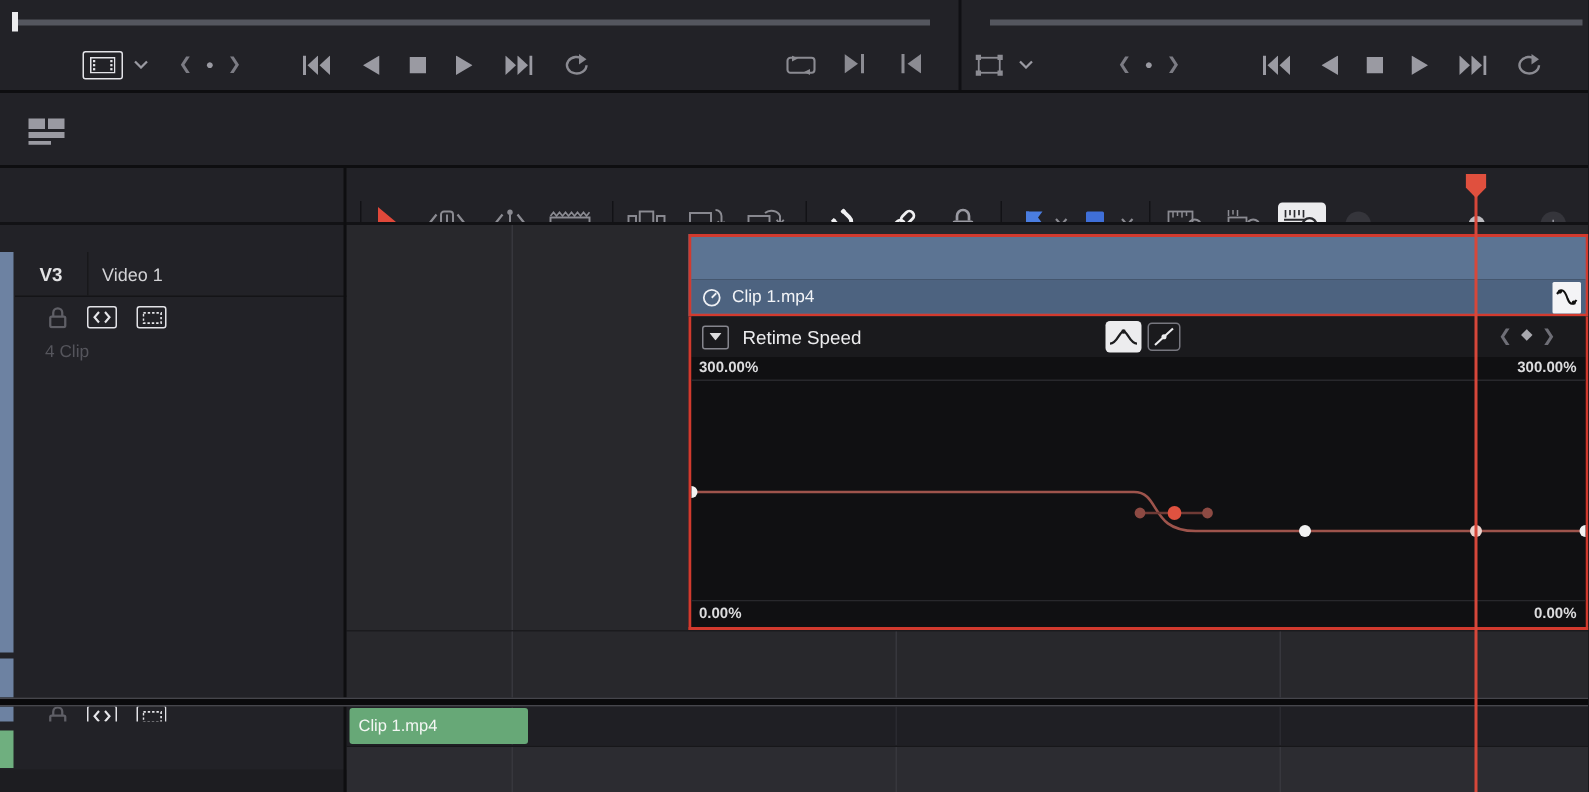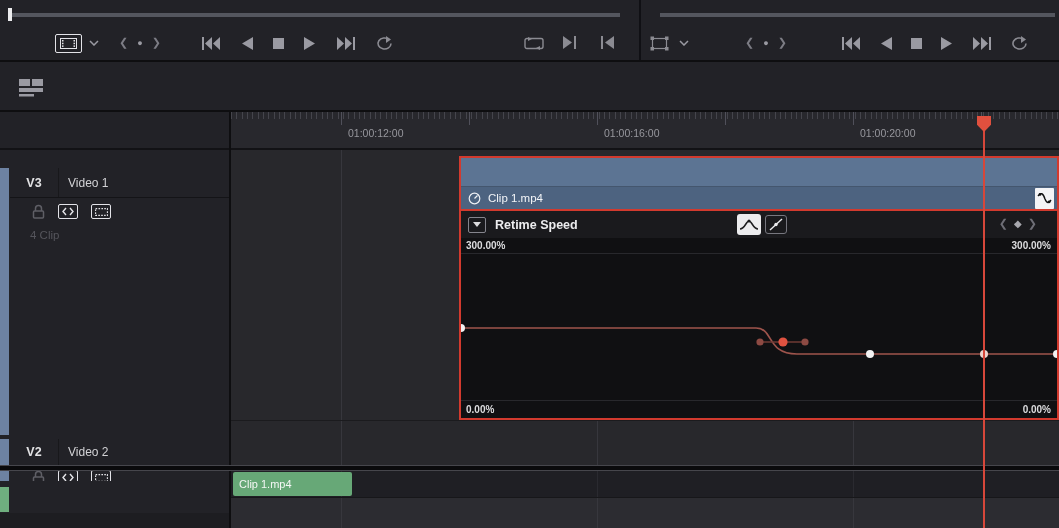--- a/index.html
+++ b/index.html
@@ -341,32 +341,20 @@
       </svg>
     </div>
 
     <div class="abs ic" style="left:897px;top:79px;width:17px;height:17px;border-radius:50%;background:#35353b;color:#9a9aa2;font-size:13px;">−</div>
     <div class="abs" style="left:927px;top:86px;width:84px;height:2.5px;background:#55555c;border-radius:2px;"></div>
     <div class="abs" style="left:979px;top:81.5px;width:11px;height:11px;border-radius:50%;background:#bbbbc0;"></div>
     <div class="abs ic" style="left:1027px;top:79px;width:17px;height:17px;border-radius:50%;background:#35353b;color:#9a9aa2;font-size:13px;">+</div>
   </div>
 
 
-  <div class="abs" style="left:231px;top:112px;width:828px;height:38px;background:#28282d;overflow:hidden;">
-    <div class="abs" style="left:0;top:0;width:828px;height:7px;background-image:repeating-linear-gradient(90deg,#45454c 0px,#45454c 1px,transparent 1px,transparent 5.33px);"></div>
-    <div class="tick" style="left:110px;"></div>
-    <div class="tick" style="left:238px;"></div>
-    <div class="tick" style="left:366px;"></div>
-    <div class="tick" style="left:494px;"></div>
-    <div class="tick" style="left:622px;"></div>
-    <div class="tick" style="left:750px;"></div>
-    <span class="abs glabel" style="left:117px;top:15px;">01:00:12:00</span>
-    <span class="abs glabel" style="left:373px;top:15px;">01:00:16:00</span>
-    <span class="abs glabel" style="left:629px;top:15px;">01:00:20:00</span>
-  </div>
   <div class="abs" style="left:0;top:148px;width:1059px;height:2px;background:#121215;"></div>
 
   <div class="abs" style="left:231px;top:150px;width:828px;height:62px;background:#28282c;">
     <div class="gridline" style="left:110px;top:0;height:62px;"></div>
   </div>
   <div class="abs" style="left:231px;top:212px;width:828px;height:208px;background:#28282c;">
     <div class="gridline" style="left:110px;top:0;height:208px;"></div>
     <div class="gridline" style="left:366px;top:0;height:208px;"></div>
     <div class="gridline" style="left:622px;top:0;height:208px;"></div>
   </div>
@@ -409,25 +397,20 @@
           </svg>
       </div>
       <div class="boxbtn ic" style="width:20px;height:15px;">
         <svg width="13" height="8" viewBox="0 0 13 8">
             <rect x="0.6" y="0.6" width="11.8" height="6.8" fill="none" stroke="#e6e6ea" stroke-width="1.1" stroke-dasharray="1.6,1.3"></rect>
           </svg>
       </div>
     </div>
     <span class="abs" style="left:30px;top:63px;font-size:11.5px;color:#55555c;">4 Clip</span>
 
-    <div class="abs row" style="left:10px;top:273px;width:221px;height:27px;border-bottom:1px solid #141417;box-sizing:border-box;">
-      <span style="width:48px;text-align:center;font-size:12.5px;font-weight:bold;color:#e2e2e4;">V2</span>
-      <span style="width:1px;height:26px;background:#18181b;"></span>
-      <span style="margin-left:9px;font-size:12px;color:#d2d2d5;">Video 2</span>
-    </div>
     <div class="abs row" style="left:32px;top:304px;gap:13px;height:11px;overflow:hidden;align-items:flex-start;">
       <svg width="13" height="15" viewBox="0 0 13 15">
         <path d="M3.5,7 V4.5 a3,3 0 0 1 6,0 V7" fill="none" stroke="#5f5f66" stroke-width="1.5"></path>
         <rect x="1.5" y="7" width="10" height="7" rx="1" fill="none" stroke="#5f5f66" stroke-width="1.5"></rect>
       </svg>
       <div class="boxbtn ic" style="width:20px;height:15px;flex:none;">
         <svg width="12" height="9" viewBox="0 0 12 9">
             <polyline points="4,1 1,4.5 4,8" fill="none" stroke="#e6e6ea" stroke-width="1.4"></polyline>
             <polyline points="8,1 11,4.5 8,8" fill="none" stroke="#e6e6ea" stroke-width="1.4"></polyline>
           </svg>
@@ -465,21 +448,21 @@
 
   <div class="abs" style="left:459px;top:211px;width:600px;height:209px;box-sizing:border-box;background:#131315;
               border-left:2px solid #d23a2e;border-right:2px solid #d23a2e;border-bottom:2px solid #d23a2e;z-index:5;">
 
     <div class="abs row" style="left:0;top:0;width:596px;height:27px;background:#1a1a1d;">
       <div class="ic" style="margin-left:7px;width:18px;height:16px;border:1px solid #85858d;border-radius:2px;box-sizing:border-box;">
         <svg width="8" height="5" viewBox="0 0 8 5">
             <polygon points="0,0 8,0 4,5" fill="#dcdcde"></polygon>
           </svg>
       </div>
-      <span style="margin-left:9px;font-size:12.5px;font-weight:bold;color:#ececee;">Retime Speed</span>
+      <span style="margin-left:9px;font-size:12.5px;font-weight:normal;color:#ececee;">Retime Speed</span>
       <div class="abs ic" style="left:276px;top:3px;width:24px;height:21px;background:#ececee;border-radius:3px;">
         <svg width="20" height="13" viewBox="0 0 20 13">
           <path d="M1,11 C6,11 7,3 10,3 C13,3 14,11 19,11" fill="none" stroke="#1c1c1e" stroke-width="1.5"></path>
           <circle cx="10" cy="3" r="1.5" fill="#1c1c1e"></circle>
         </svg>
       </div>
       <div class="abs ic" style="left:304px;top:4px;width:22px;height:19px;border:1px solid #77777f;border-radius:3px;box-sizing:border-box;">
         <svg width="14" height="13" viewBox="0 0 14 13">
           <line x1="1" y1="12" x2="13" y2="1" stroke="#ececee" stroke-width="1.4"></line>
           <circle cx="7" cy="6.5" r="1.7" fill="#ececee"></circle>

